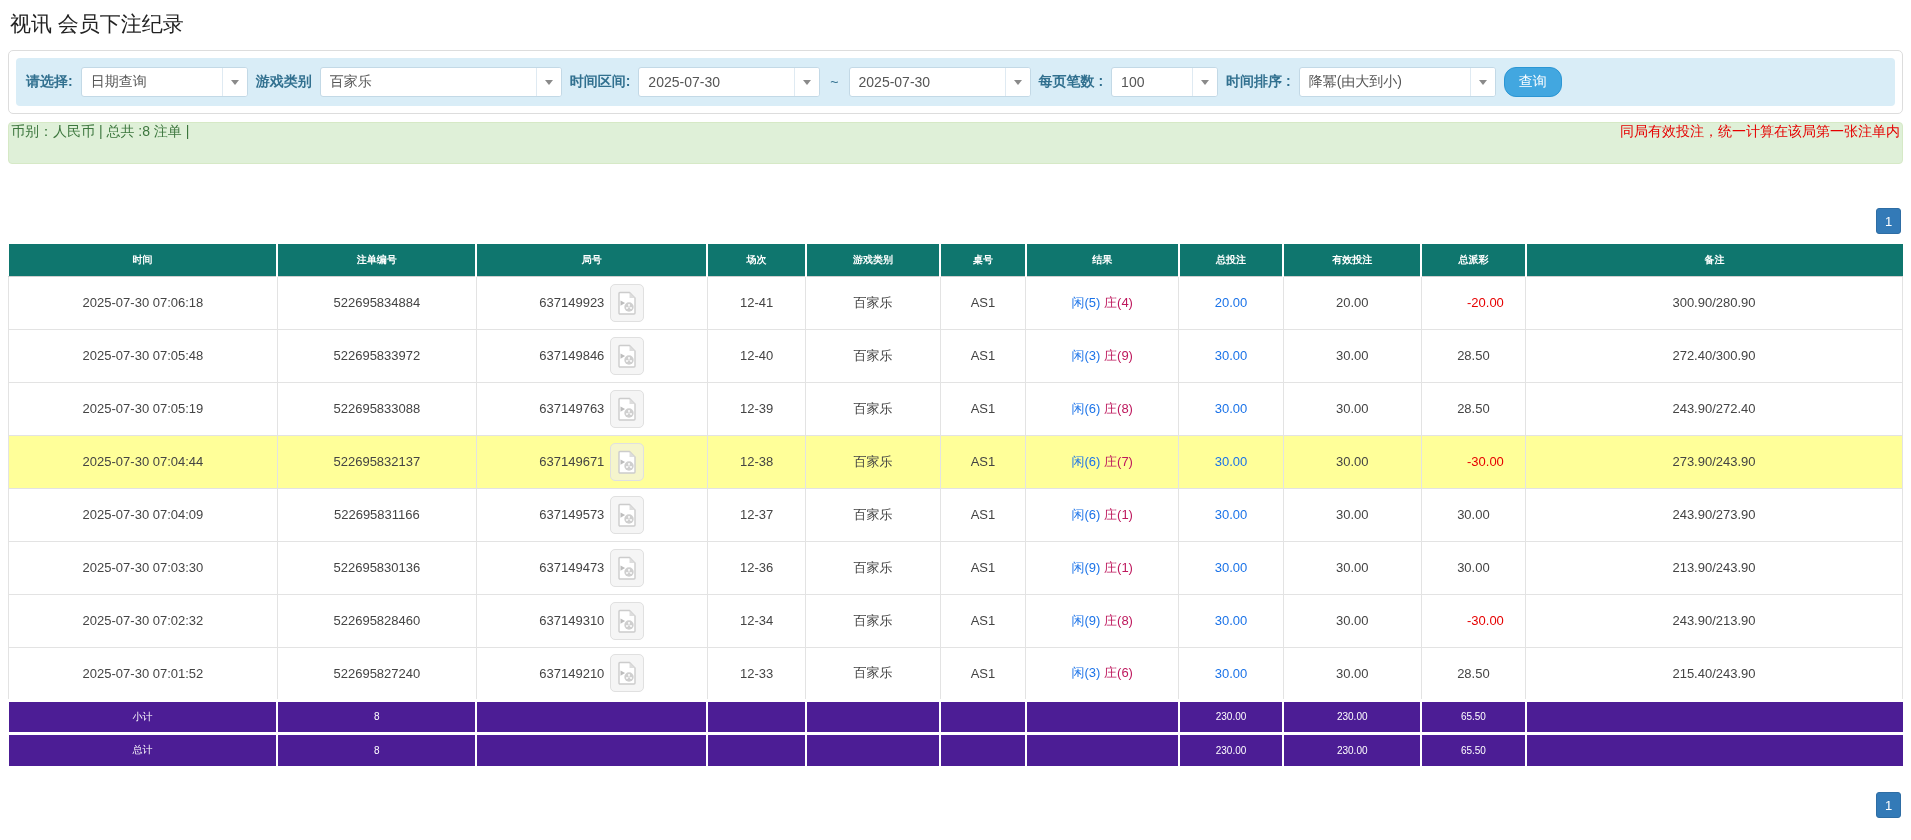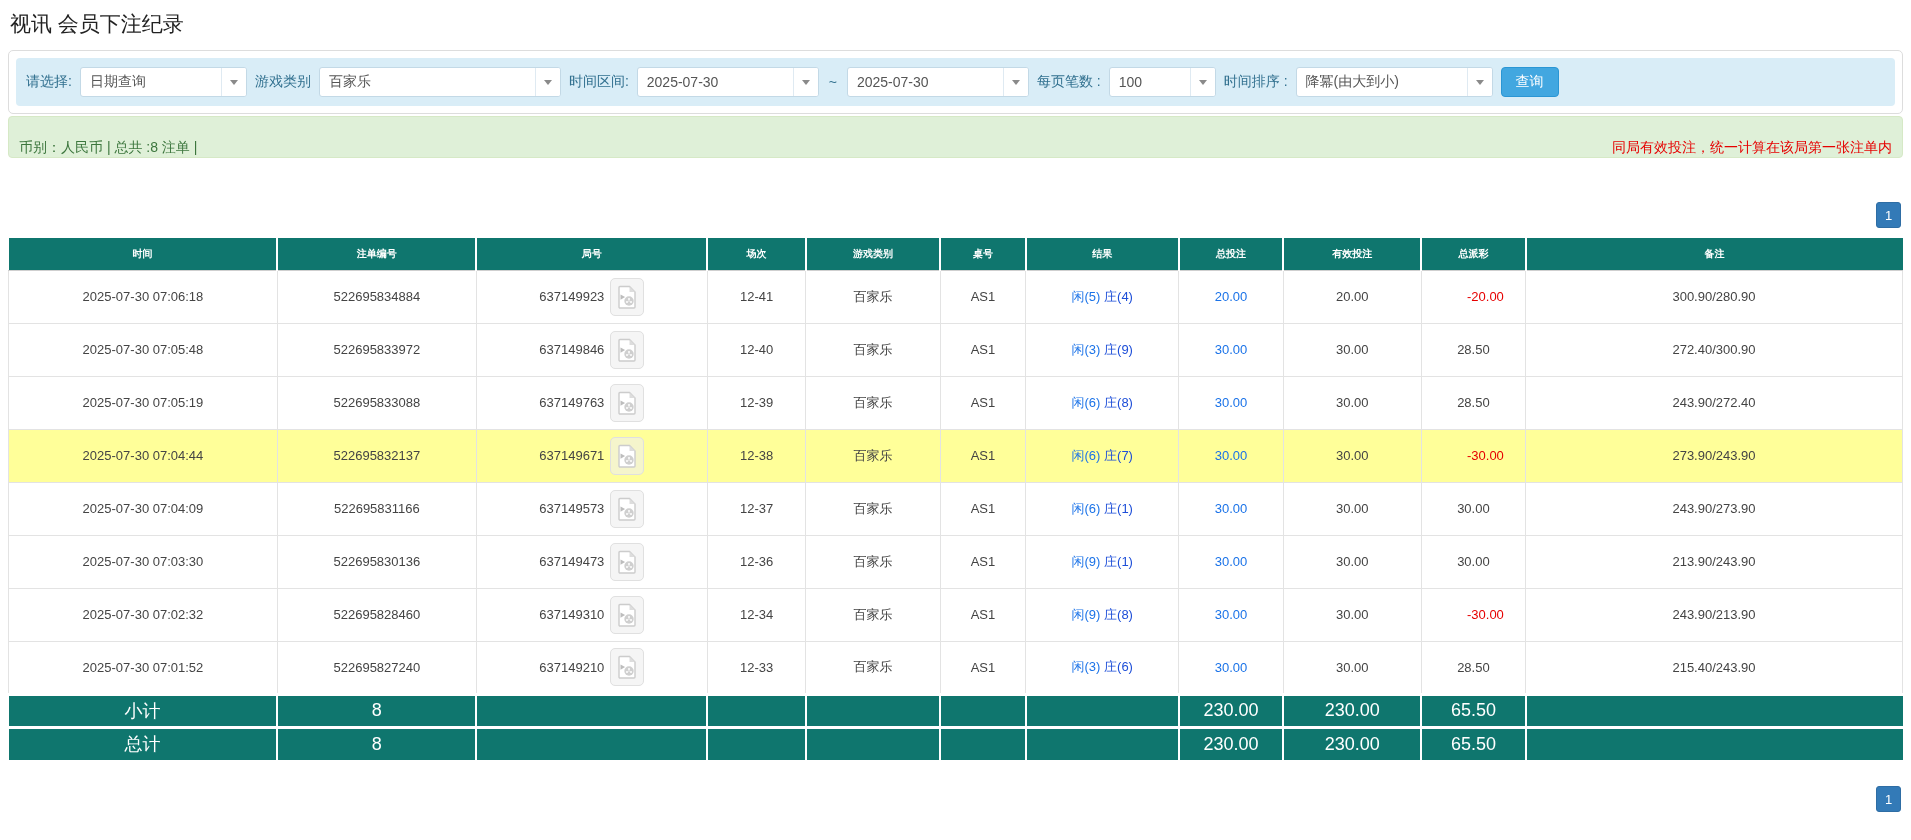--- a/index.html
+++ b/index.html
@@ -11,21 +11,21 @@
   }
   
   .page-title { font-size:21px; color:#222; margin:10px 12px 0 10px; font-weight:400; }
 
   
   .panel { margin:12px 8px 0; border:1px solid #ddd; border-radius:5px; padding:7px; background:#fff; }
   .filter-bar {
     background:#d9edf7; border-radius:4px; padding:0 10px; height:48px;
     display:flex; align-items:center; gap:8px; white-space:nowrap;
   }
-  .f-label { color:#31708f; font-weight:400; font-size:14px; }
+  .f-label { color:#31708f; font-weight:700; font-size:14px; }
   .combo {
     display:inline-flex; align-items:stretch; background:#fff;
     border:1px solid #c3d9e6; border-radius:3px; height:30px; overflow:hidden;
   }
   .combo input {
     border:none; outline:none; padding:0 9px; font-size:14px; color:#555;
     font-family:inherit; background:transparent; min-width:0;
   }
   .combo .arrow {
     width:25px; border-left:1px solid #dfeaf2; display:flex; align-items:center;
@@ -33,28 +33,28 @@
   }
   .tri { width:0; height:0; border-left:4px solid transparent; border-right:4px solid transparent; border-top:5px solid #8a8a8a; }
   .w-select input { width:140px; }
   .w-game input  { width:215px; }
   .w-date input  { width:155px; }
   .w-size input  { width:80px; }
   .w-sort input  { width:170px; }
   .tilde { color:#31708f; font-size:14px; margin:0 2px; }
   .search-btn {
     background:#42a7e0; border:1px solid #2b96d4; color:#fff; font-size:14px;
-    border-radius:4px; height:30px; padding:0 14px; cursor:pointer; font-family:inherit;
+    border-radius:12px; height:30px; padding:0 14px; cursor:pointer; font-family:inherit;
   }
 
   
   .info-bar {
-    margin:2px 8px 0; background:#dff0d8; border:1px solid #d6e9c6; border-radius:4px;
-    height:42px; display:flex; align-items:flex-end; justify-content:space-between;
-    padding:0 10px; font-size:14px;
+    margin:8px 8px 0; background:#dff0d8; border:1px solid #d6e9c6; border-radius:4px;
+    height:42px; display:flex; align-items:flex-start; justify-content:space-between;
+    padding:0 2px; font-size:14px;
   }
   .info-left  { color:#3c763d; }
   .info-right { color:#e60000; }
 
   
   .pager { text-align:right; margin:44px 10px 10px; }
   .pager.bottom { margin:26px 10px 0; }
   .page-btn {
     display:inline-block; min-width:25px; height:26px; line-height:26px; text-align:center;
     background:#337ab7; border:1px solid #2e6da4; color:#fff; font-size:13px;
@@ -67,30 +67,30 @@
     background:#0f766e; color:#fff; font-size:10px; font-weight:700;
     height:32px; border-right:2px solid #fff; border-bottom:1px solid #cfcfcf;
   }
   thead th:last-child { border-right:none; }
   tbody td {
     height:53px; text-align:center; font-size:13px; color:#444;
     border:1px solid #e3e3e3; background:#fff; overflow:hidden;
   }
   tbody tr.hl td { background:#ffff99; }
   .res-player { color:#1b73e8; }
-  .res-banker { color:#1d4ed8;margin-top:24px; }
+  .res-banker { color:#be185d;margin-top:24px; }
   .link { color:#1b73e8; text-decoration:none; cursor:pointer; }
   td.neg { color:#e60000;padding-left:25px; }
   .round-wrap { display:inline-flex; align-items:center; gap:6px; }
   .video-btn {
     width:34px; height:38px; background:rgba(238,238,238,.6); border:1px solid #e0e0e0;
     border-radius:5px; display:inline-flex; align-items:center; justify-content:center; cursor:pointer;
   }
   tfoot td {
-    background:#0f766e; color:#fff; font-size:18px; height:33px; text-align:center;
+    background:#4c1d95; color:#fff; font-size:10px; height:33px; text-align:center;
     border-right:2px solid #fff; border-top:3px solid #fff;
   }
   tfoot td:last-child { border-right:none; }
 </style>
 </head>
 <body>
 
 <h1 class="page-title">视讯 会员下注纪录</h1>
 
 <div class="panel">

